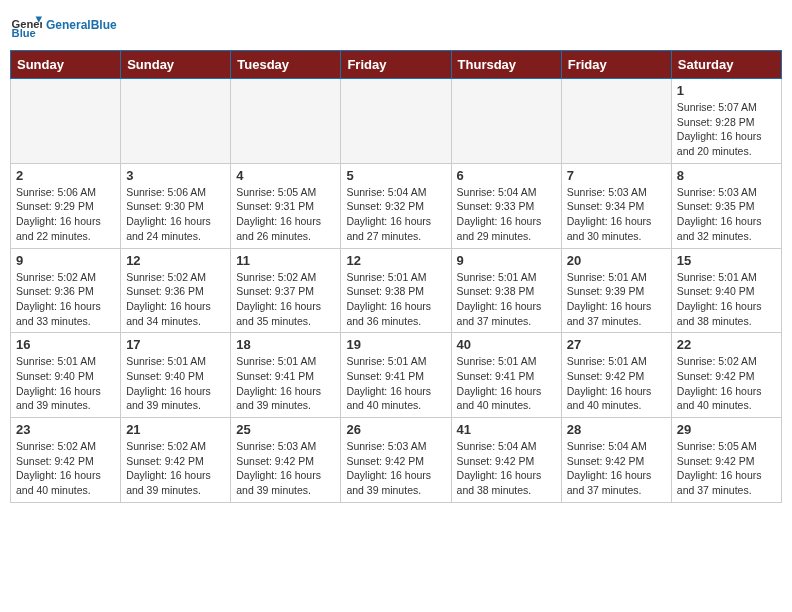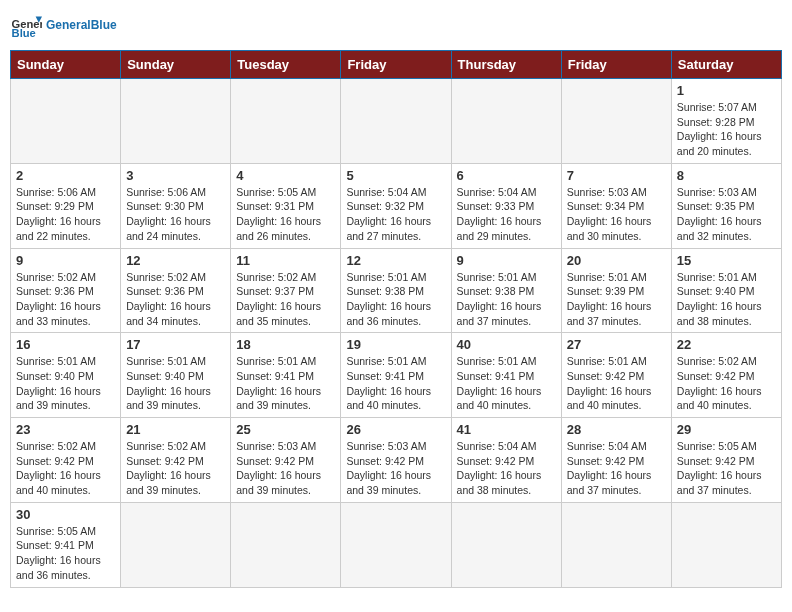--- a/index.html
+++ b/index.html
@@ -248,26 +248,14 @@
         </td>
         <td>
           <span class="day-number">28</span>
           <div class="day-info">Sunrise: 5:04 AM<br>Sunset: 9:42 PM<br>Daylight: 16 hours<br>and 37 minutes.</div>
         </td>
         <td>
           <span class="day-number">29</span>
           <div class="day-info">Sunrise: 5:05 AM<br>Sunset: 9:42 PM<br>Daylight: 16 hours<br>and 37 minutes.</div>
         </td>
       </tr>
-      <tr class="week-row">
-        <td>
-          <span class="day-number">30</span>
-          <div class="day-info">Sunrise: 5:05 AM<br>Sunset: 9:41 PM<br>Daylight: 16 hours<br>and 36 minutes.</div>
-        </td>
-        <td class="empty"></td>
-        <td class="empty"></td>
-        <td class="empty"></td>
-        <td class="empty"></td>
-        <td class="empty"></td>
-        <td class="empty"></td>
-      </tr>
     </tbody>
 </table>
 
 </body></html>

